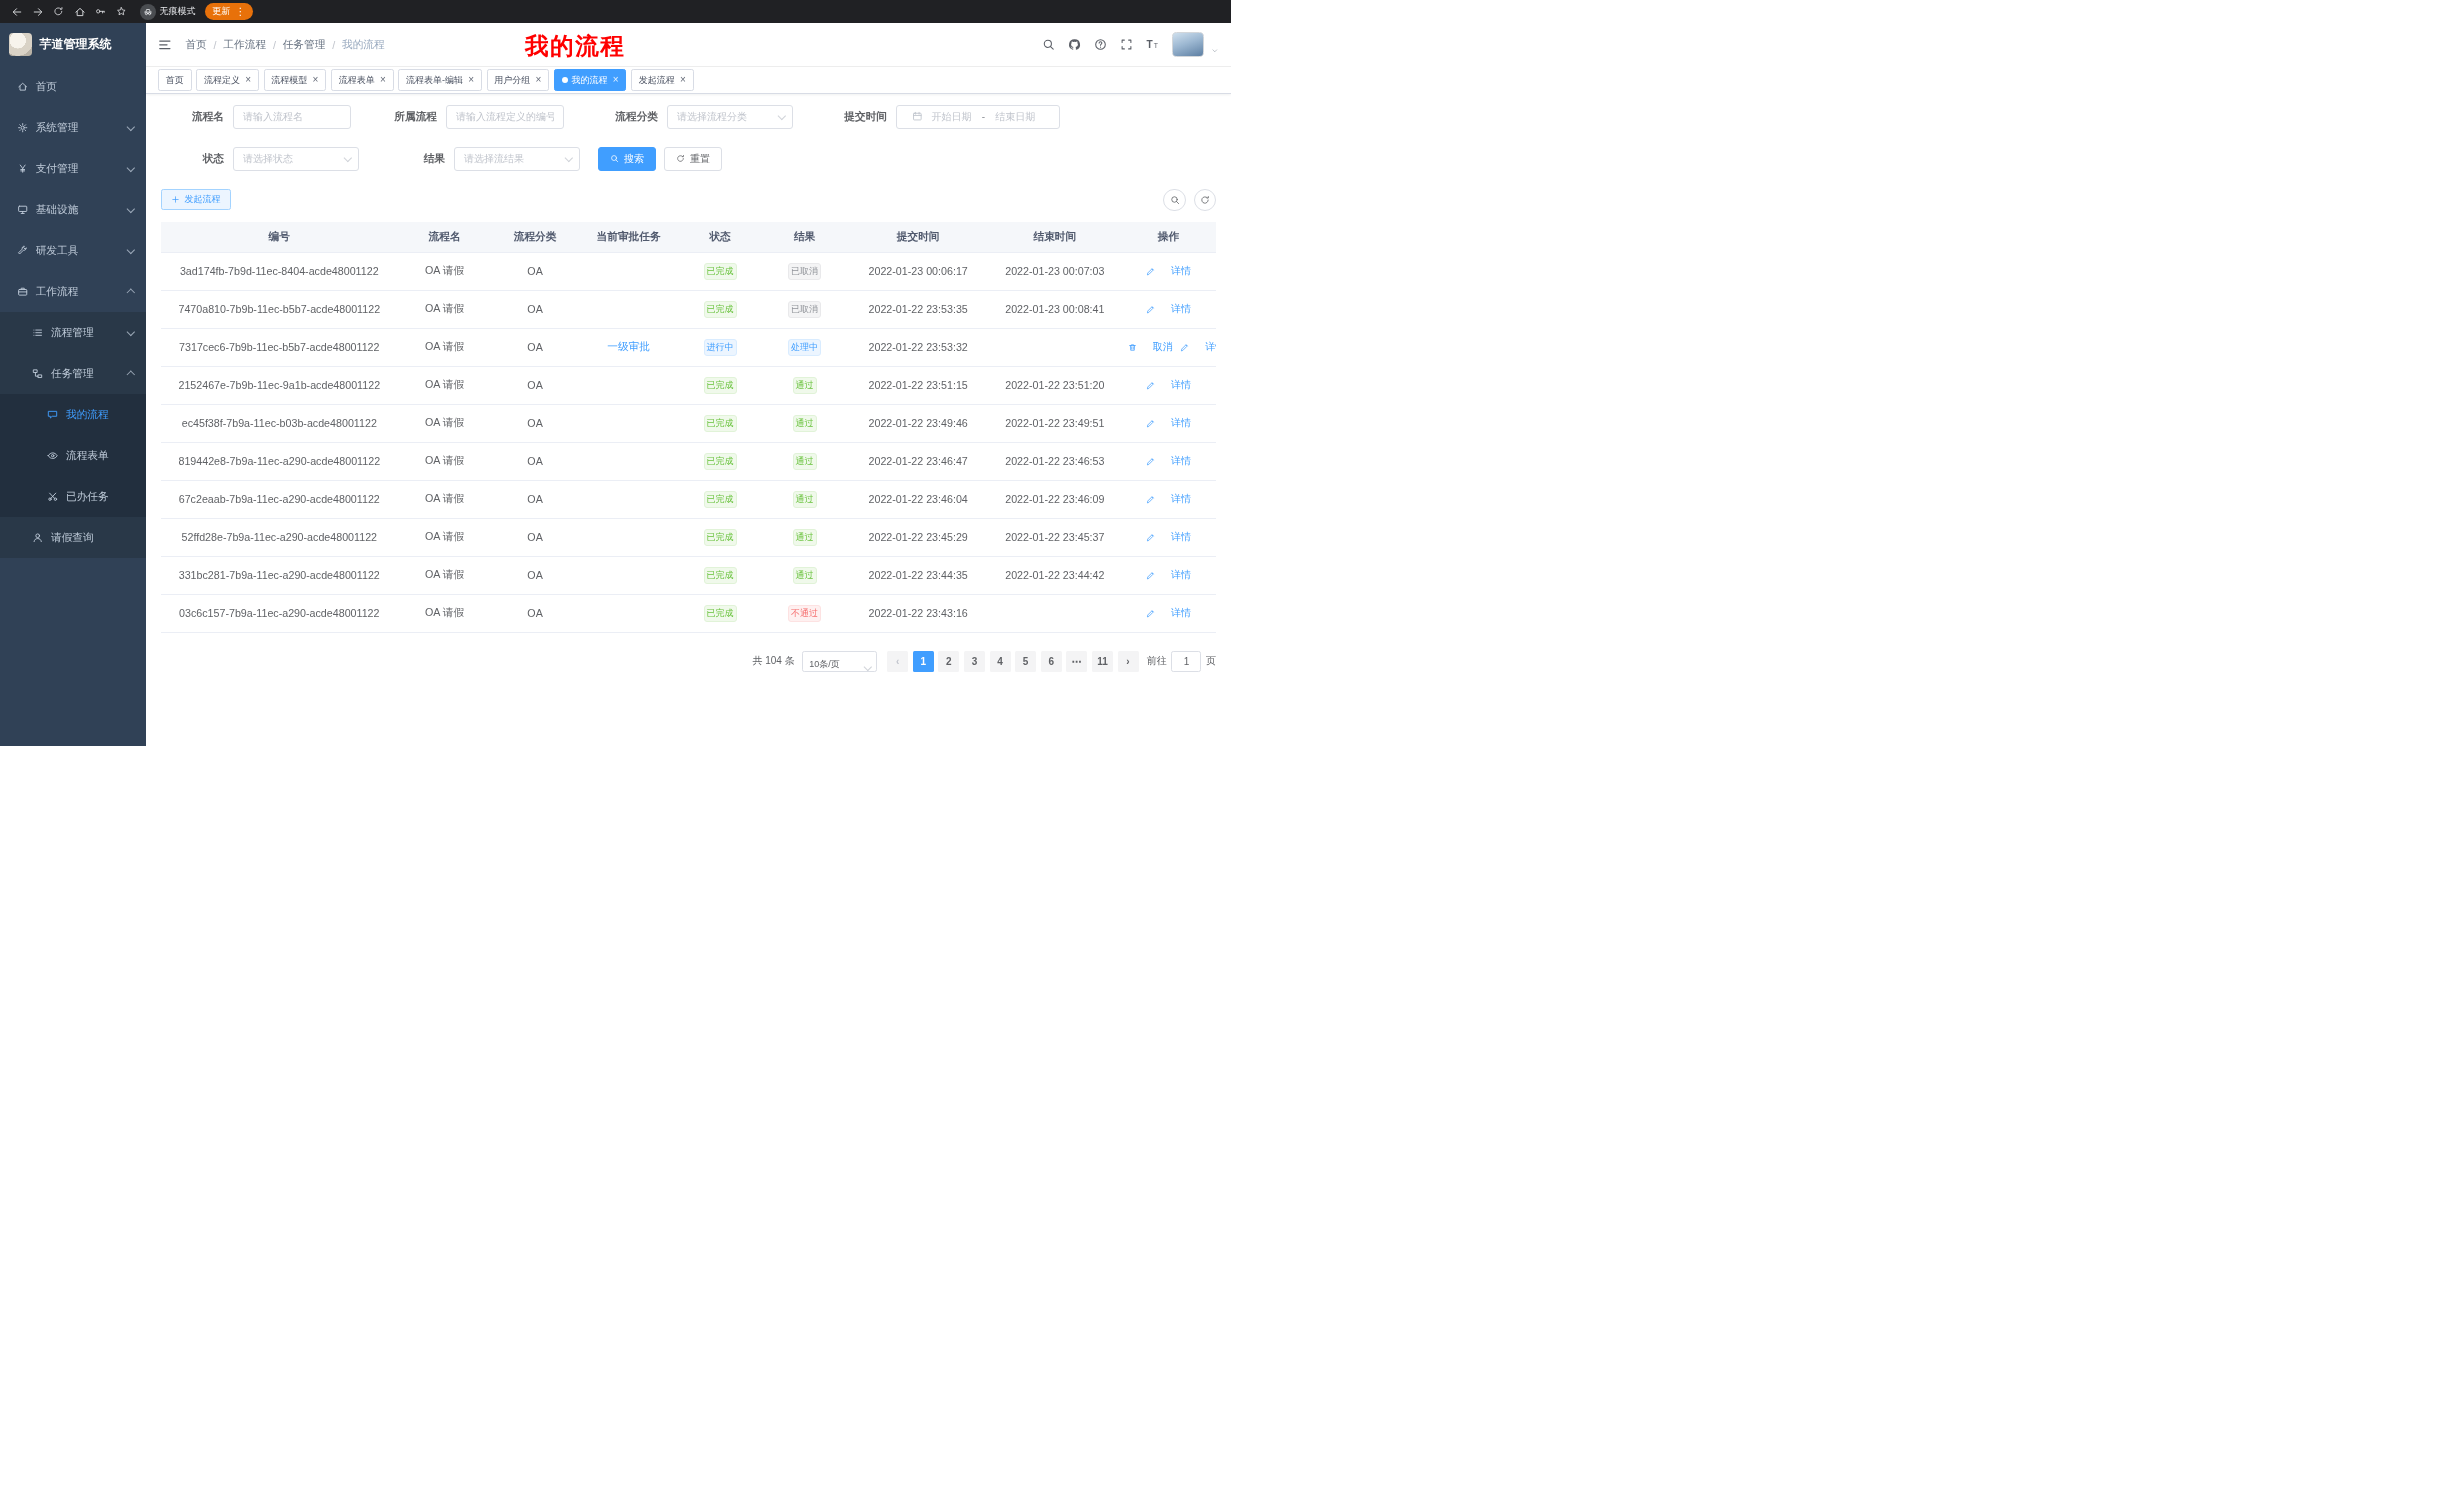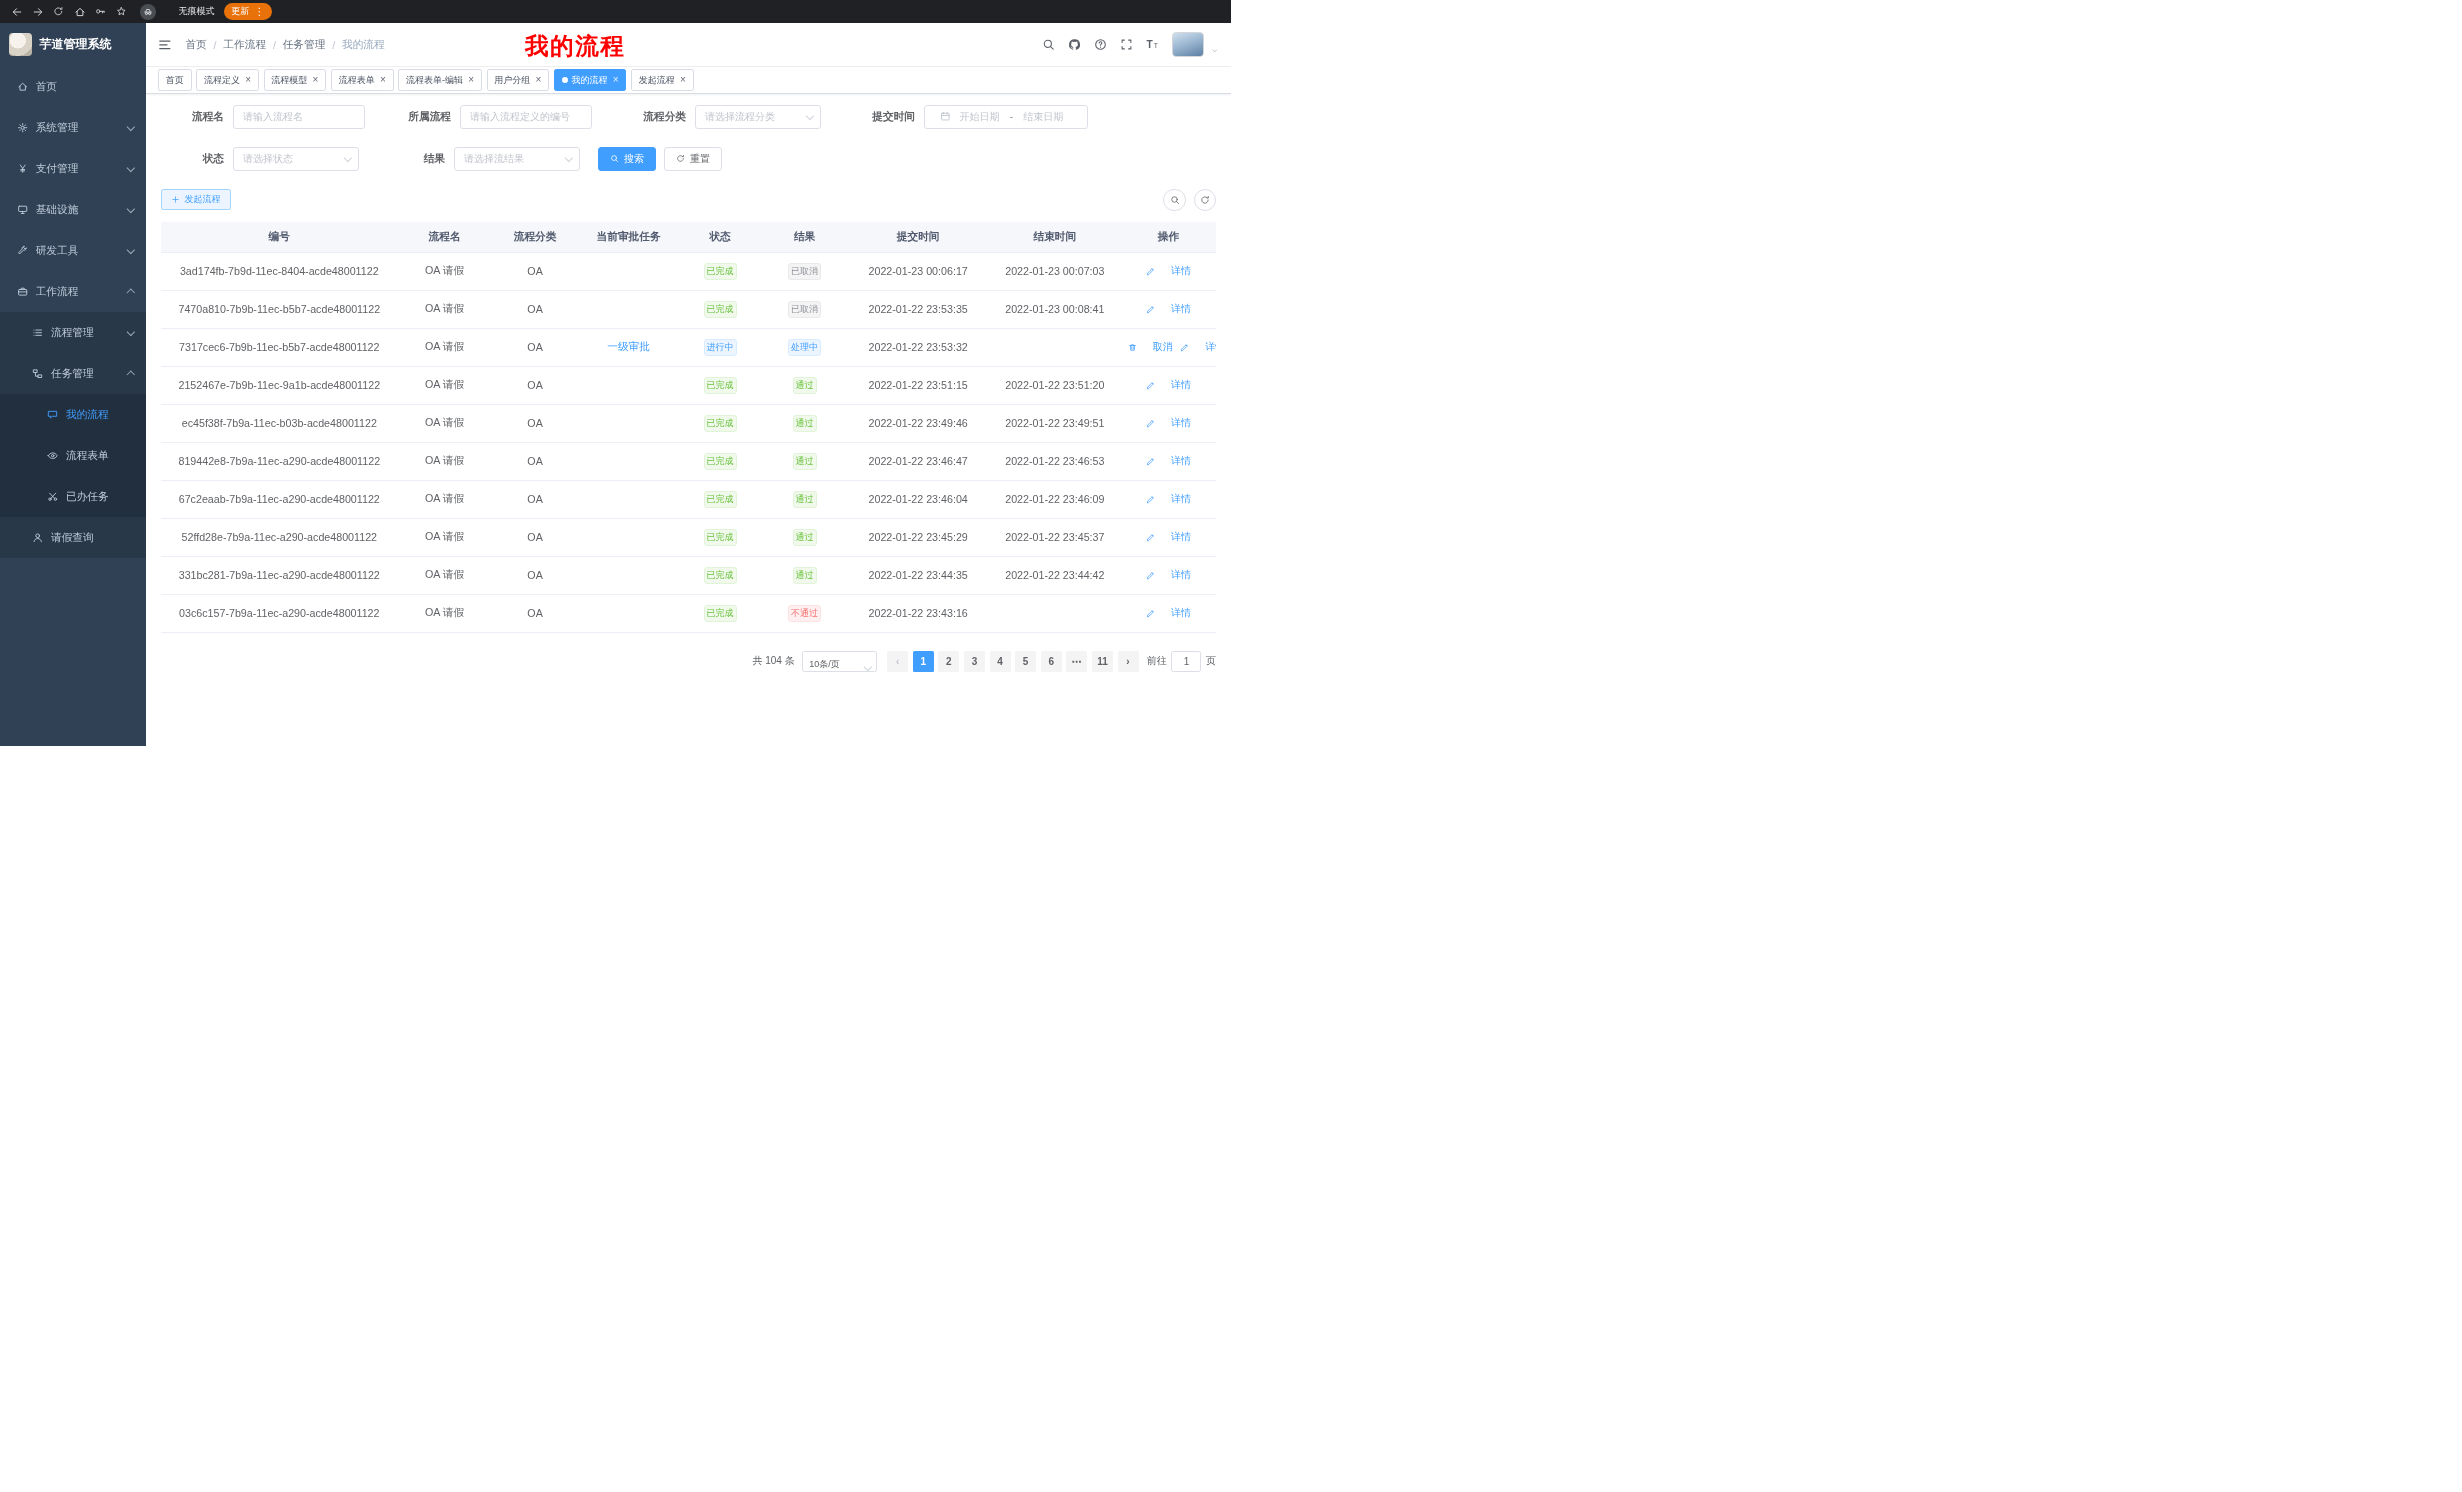--- a/index.html
+++ b/index.html
@@ -12,21 +12,21 @@
 
   
   .chrome{height:23px;background:#202124;display:flex;align-items:center;padding:0 7.6px;gap:3px;color:#dadce0;flex-shrink:0}
   .cbtn{width:18px;height:18px;border-radius:50%;display:flex;align-items:center;justify-content:center;cursor:pointer;color:#d5d7da}
   .abar{flex:1;height:16.7px;margin:0 6px;background:#2b2c2f;border-radius:9px;display:flex;align-items:center;padding:0 9px;gap:5.3px;font-size:9px;min-width:0}
   .abar .warn{color:#bdc1c6}
   .sec{color:#dfe1e5}
   .adiv{width:0.8px;height:9px;background:#5f6368;margin:0 2.3px}
   .urlhost{color:#e8eaed}
   .urlpath{color:#9aa0a6}
-  .incog{display:flex;align-items:center;gap:23px;font-size:9px;color:#e8eaed;margin:0 6px;white-space:nowrap}
+  .incog{display:flex;align-items:center;gap:4px;font-size:9px;color:#e8eaed;margin:0 6px;white-space:nowrap}
   .incircle{width:16px;height:16px;border-radius:50%;background:#4a4d51;display:flex;align-items:center;justify-content:center;color:#e8eaed}
   .update{height:16.7px;background:#e8710a;color:#fff;border-radius:9px;display:flex;align-items:center;gap:5.3px;padding:0 7.6px;font-size:9px;cursor:pointer;white-space:nowrap}
   .update .dots{font-size:10px;line-height:1}
 
   
   .app{flex:1;display:flex;min-height:0}
   .sidebar{width:146px;background:#304156;flex-shrink:0;display:flex;flex-direction:column;overflow:hidden}
   .logo{height:43px;display:flex;align-items:center;gap:7.6px;padding:0 9px;flex-shrink:0}
   .logo-img{width:23px;height:23px;border-radius:3.8px;background:radial-gradient(circle at 38% 32%,#f7f3ec 0 38%,#d9d2c6 39% 72%,#b9b2a6 73% 100%)}
   .logo-title{color:#fff;font-size:12px;font-weight:700;white-space:nowrap}
@@ -63,21 +63,21 @@
   .tx{font-size:10px;line-height:1;margin-left:1.5px;opacity:.85;cursor:pointer}
 
   
   .content{flex:1;padding:10.7px 15px 0 15px;overflow:hidden}
   .frow{display:flex;align-items:center;margin-left:10px;height:24px}
   .frow+.frow{margin-top:18px}
   .flab{font-size:10.7px;font-weight:700;color:#606266;text-align:right;padding-right:9px;flex-shrink:0;white-space:nowrap}
   .w-name{width:53px}.w-def{width:68px}.w-cat{width:76px;margin-left:18px}.w-time{width:76px;margin-left:18px}
   .w-def{margin-left:18px}
   .finput,.fselect,.fdate{height:24px;border:0.8px solid #dcdfe6;border-radius:3px;background:#fff;font-size:10px;box-sizing:border-box}
-  .finput{width:132px;padding:0 9px;color:#606266;outline:none;font-family:Liberation Sans, sans-serif}
+  .finput{width:118px;padding:0 9px;color:#606266;outline:none;font-family:Liberation Sans, sans-serif}
   .finput::placeholder{color:#c0c4cc}
   .fselect{width:126px;display:flex;align-items:center;justify-content:space-between;padding:0 7.6px 0 9px;color:#c0c4cc;cursor:pointer}
   .fdate{width:164px;display:flex;align-items:center;padding:0 15px;color:#c0c4cc;cursor:pointer}
   .fdate .ic{color:#c0c4cc}
   .dstart,.dend{flex:1;text-align:center}
   .dsep{color:#909399;padding:0 1.5px}
   .btn{height:24px;border-radius:3px;font-size:10px;display:inline-flex;align-items:center;gap:4.6px;padding:0 11.4px;cursor:pointer;font-family:inherit;border:0.8px solid transparent}
   .btn.primary{background:#409eff;border-color:#409eff;color:#fff;margin-left:18px}
   .btn.plain{background:#fff;border-color:#dcdfe6;color:#606266;margin-left:7.6px}
   .btn.create{height:21px;background:#ecf5ff;border-color:#a3d3ff;color:#409eff;font-size:9px;padding:0 9px;border-radius:2.3px}

